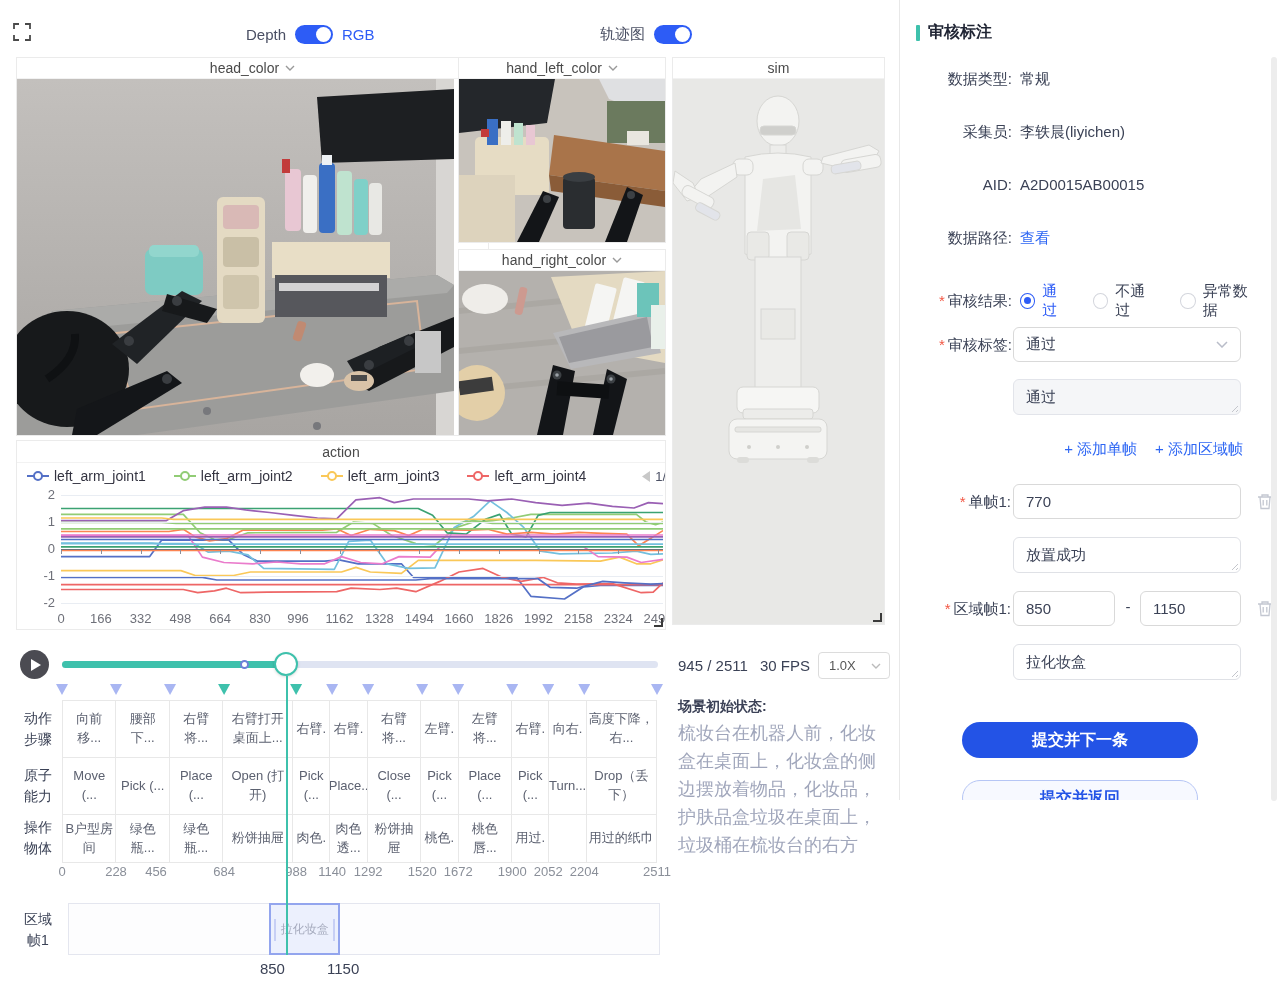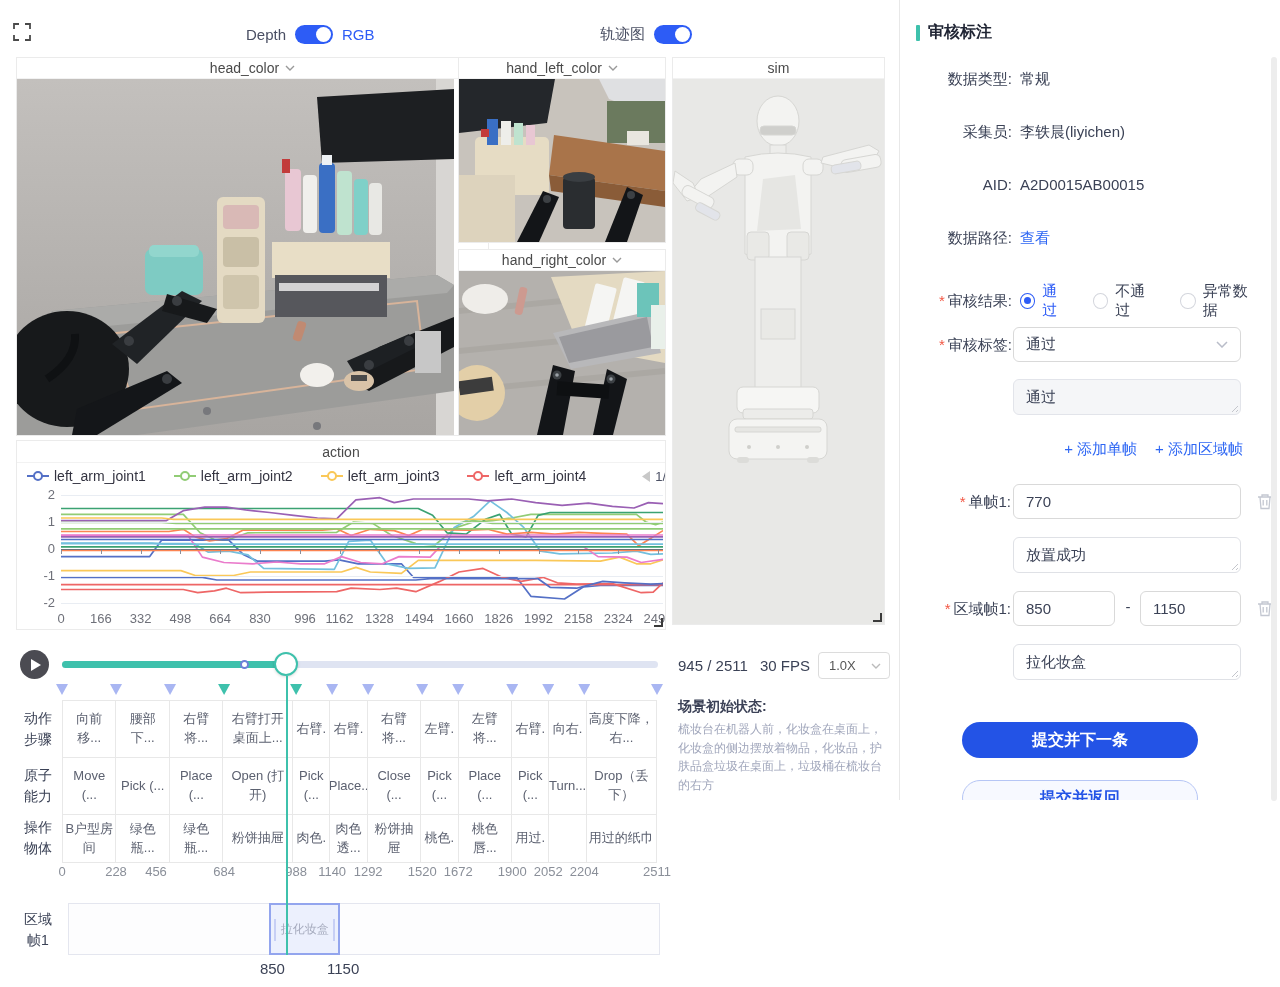--- a/index.html
+++ b/index.html
@@ -47,21 +47,21 @@
   .speed-select svg { position:absolute; right:8px; }
 
   .tri-marker { position:absolute; top:684px; width:12px; height:11px; background:#a9b6f2;
     clip-path:polygon(0 0,100% 0,50% 100%); }
   .tri-marker.teal { background:#3ec1ac; }
   .playhead { position:absolute; top:676px; width:2px; height:279px; background:#3ec1ac; z-index:6; }
 
   
   .scene-box { position:absolute; left:678px; top:698px; width:210px; }
   .scene-title { font-size:14px; font-weight:bold; color:#3c4257; margin-bottom:4px; }
-  .scene-text { font-size:12px; color:#a0a6bb; line-height:1.55; }
+  .scene-text { font-size:18px; color:#a0a6bb; line-height:1.55; }
 
   
   .row-label { position:absolute; left:22px; width:32px; font-size:14px; color:#3b4256; line-height:1.5;
     word-break:break-all; text-align:center; display:flex; align-items:center; }
   #steps-table { position:absolute; left:62px; top:700px; width:595px; display:flex; flex-direction:column;
     border-top:1px solid #e8e8e8; border-left:1px solid #e8e8e8; background:#fff; }
   .trow { display:flex; }
   .trow0 { height:57px; } .trow1 { height:57px; } .trow2 { height:48px; }
   .tcell { border-right:1px solid #e8e8e8; border-bottom:1px solid #e8e8e8; display:flex; align-items:center;
     justify-content:center; text-align:center; font-size:13px; color:#5c6170; line-height:1.45; overflow:hidden;
@@ -395,21 +395,21 @@
         <div class="xaxis-tick" style="left: 601.168px; top: 61px;"></div>
         <div class="xaxis-tick" style="left: 640.965px; top: 61px;"></div>
       </div>
     <div class="abs" id="xlabel-row" style="left:0;top:170px;width:648px;height:16px;overflow:hidden;">
         <div class="xlab" style="left: 44px;">0</div>
         <div class="xlab" style="left: 83.7977px;">166</div>
         <div class="xlab" style="left: 123.595px;">332</div>
         <div class="xlab" style="left: 163.393px;">498</div>
         <div class="xlab" style="left: 203.191px;">664</div>
         <div class="xlab" style="left: 242.988px;">830</div>
-        <div class="xlab" style="left: 288px;">996</div>
+        <div class="xlab" style="left: 281px;">996</div>
         <div class="xlab" style="left: 322.584px;">1162</div>
         <div class="xlab" style="left: 362.382px;">1328</div>
         <div class="xlab" style="left: 402.179px;">1494</div>
         <div class="xlab" style="left: 441.977px;">1660</div>
         <div class="xlab" style="left: 481.775px;">1826</div>
         <div class="xlab" style="left: 521.572px;">1992</div>
         <div class="xlab" style="left: 561.37px;">2158</div>
         <div class="xlab" style="left: 601.168px;">2324</div>
         <div class="xlab" style="left: 640.965px;">2490</div>
       </div>

